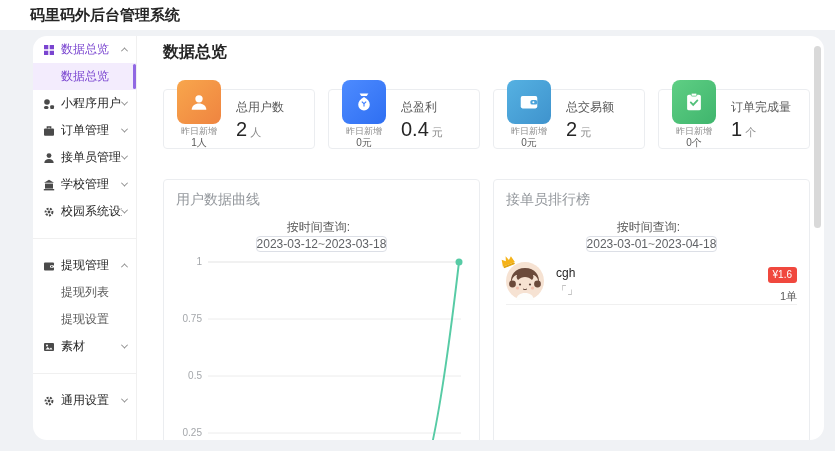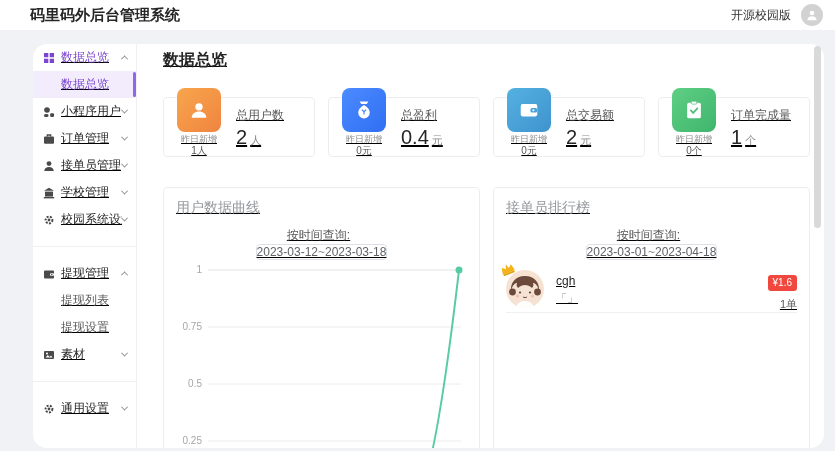--- a/index.html
+++ b/index.html
@@ -9,22 +9,22 @@
   
   .topbar { position:absolute; left:0; top:0; width:835px; height:30px; background:#fff;
     display:flex; align-items:center; padding:0 12px 0 30px; }
   .topbar-title { font-size:15px; font-weight:bold; color:#262626; }
   .topbar-right { margin-left:auto; display:flex; align-items:center; gap:10px; }
   .edition { font-size:12px; color:#333; }
   .tb-avatar { width:22px; height:22px; border-radius:50%; background:#d2d2d2;
     display:flex; align-items:center; justify-content:center; overflow:hidden; }
 
   
-  .app { position:absolute; left:33px; top:44px; width:791px; height:404px; background:#fff;
-    border-radius:14px; display:flex; overflow:hidden;text-decoration:underline; }
+  .app { position:absolute; left:33px; top:36px; width:791px; height:404px; background:#fff;
+    border-radius:14px; display:flex; overflow:hidden; }
 
   
   .sidebar { width:104px; flex-shrink:0; border-right:1px solid #f0f0f0; padding-top:0; }
   .menu-item { height:27px; display:flex; align-items:center; padding:0 9px 0 10px;
     font-size:12px; color:#262626; cursor:pointer; }
   .menu-item .micon { width:13px; height:12px; margin-right:5px; flex-shrink:0;
     display:flex; align-items:center; color:#4a4a4a; }
   .menu-item.active { color:#7a45d0; }
   .menu-item.active .micon { color:#7a45d0; }
   .mlabel { white-space:nowrap; overflow:hidden; }
@@ -86,29 +86,20 @@
   .order-count { font-size:11px; color:#595959; margin-top:6px; }
 
   .scrollbar-thumb { position:absolute; left:814px; top:46px; width:7px; height:182px;
     background:#d9d9d9; border-radius:4px; }
 </style>
 </head>
 <body>
 
 <div class="topbar">
   <div class="topbar-title">码里码外后台管理系统</div>
-  <div class="topbar-right">
-    <span class="edition">开源校园版</span>
-    <span class="tb-avatar">
-      <svg width="14" height="14" viewBox="0 0 24 24">
-        <circle cx="12" cy="8.5" r="4" fill="#fff"></circle>
-        <path d="M4 21c0-4.5 3.6-7 8-7s8 2.5 8 7z" fill="#fff"></path>
-      </svg>
-    </span>
-  </div>
 </div>
 
 <div class="app">
 
   <div class="sidebar">
 
     <div class="menu-item active">
       <span class="micon">
         <svg width="12" height="12" viewBox="0 0 12 12" fill="currentColor">
             <path d="M1 1h4.3v4.3H1zM6.7 1H11v4.3H6.7zM1 6.7h4.3V11H1zM6.7 6.7H11V11H6.7z"></path>

